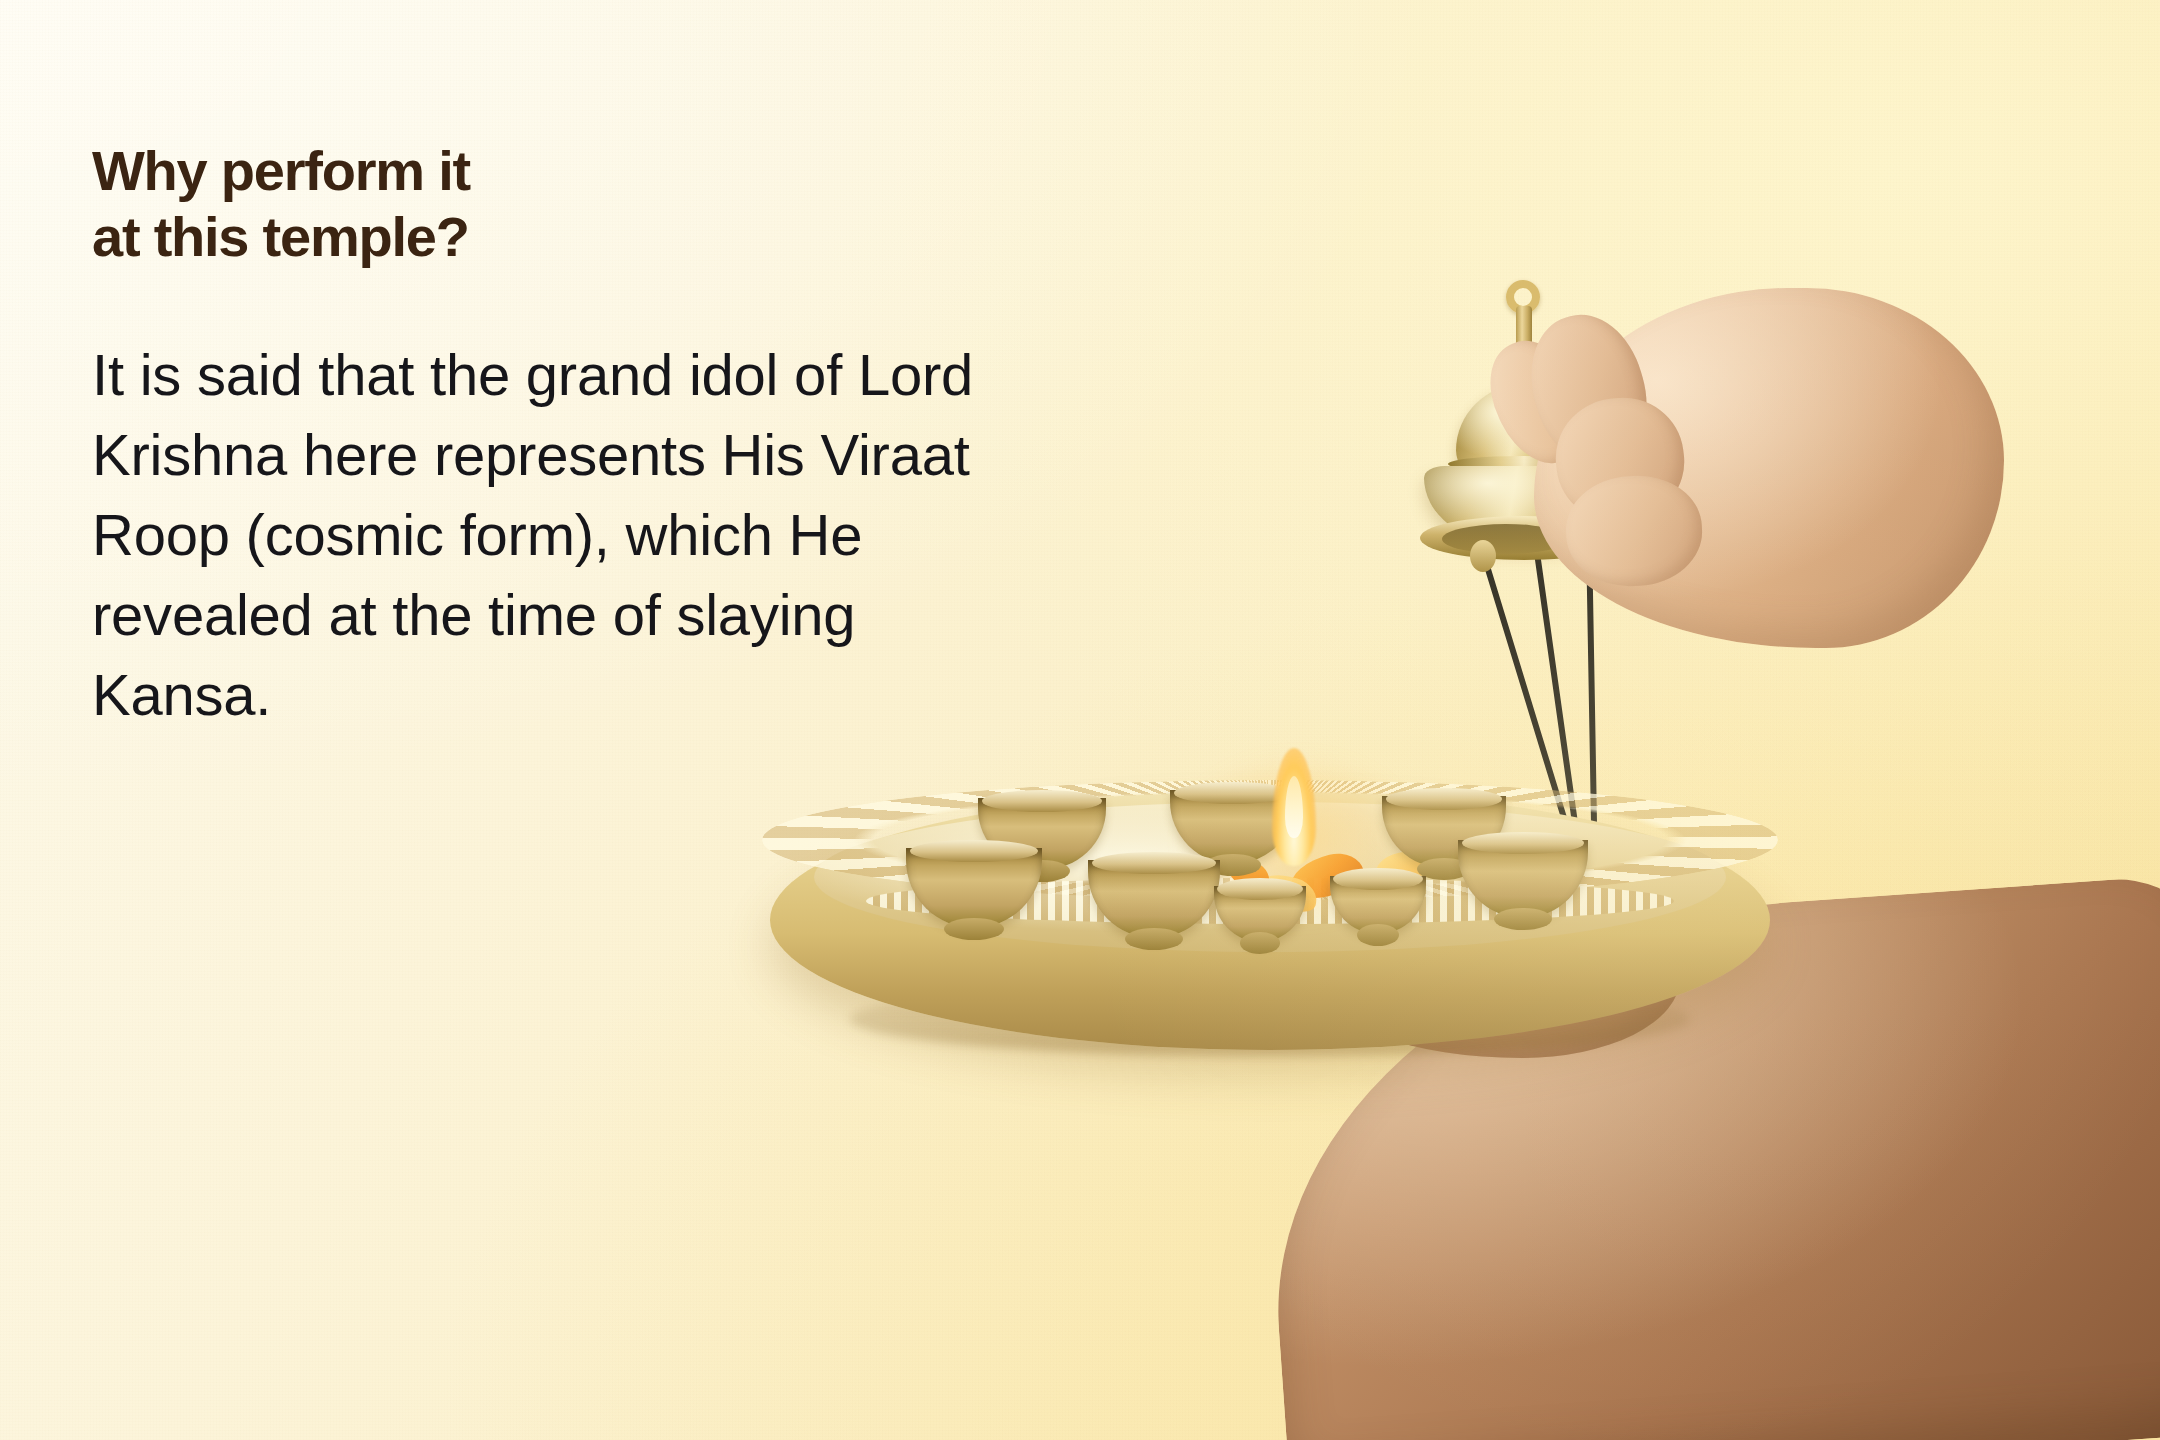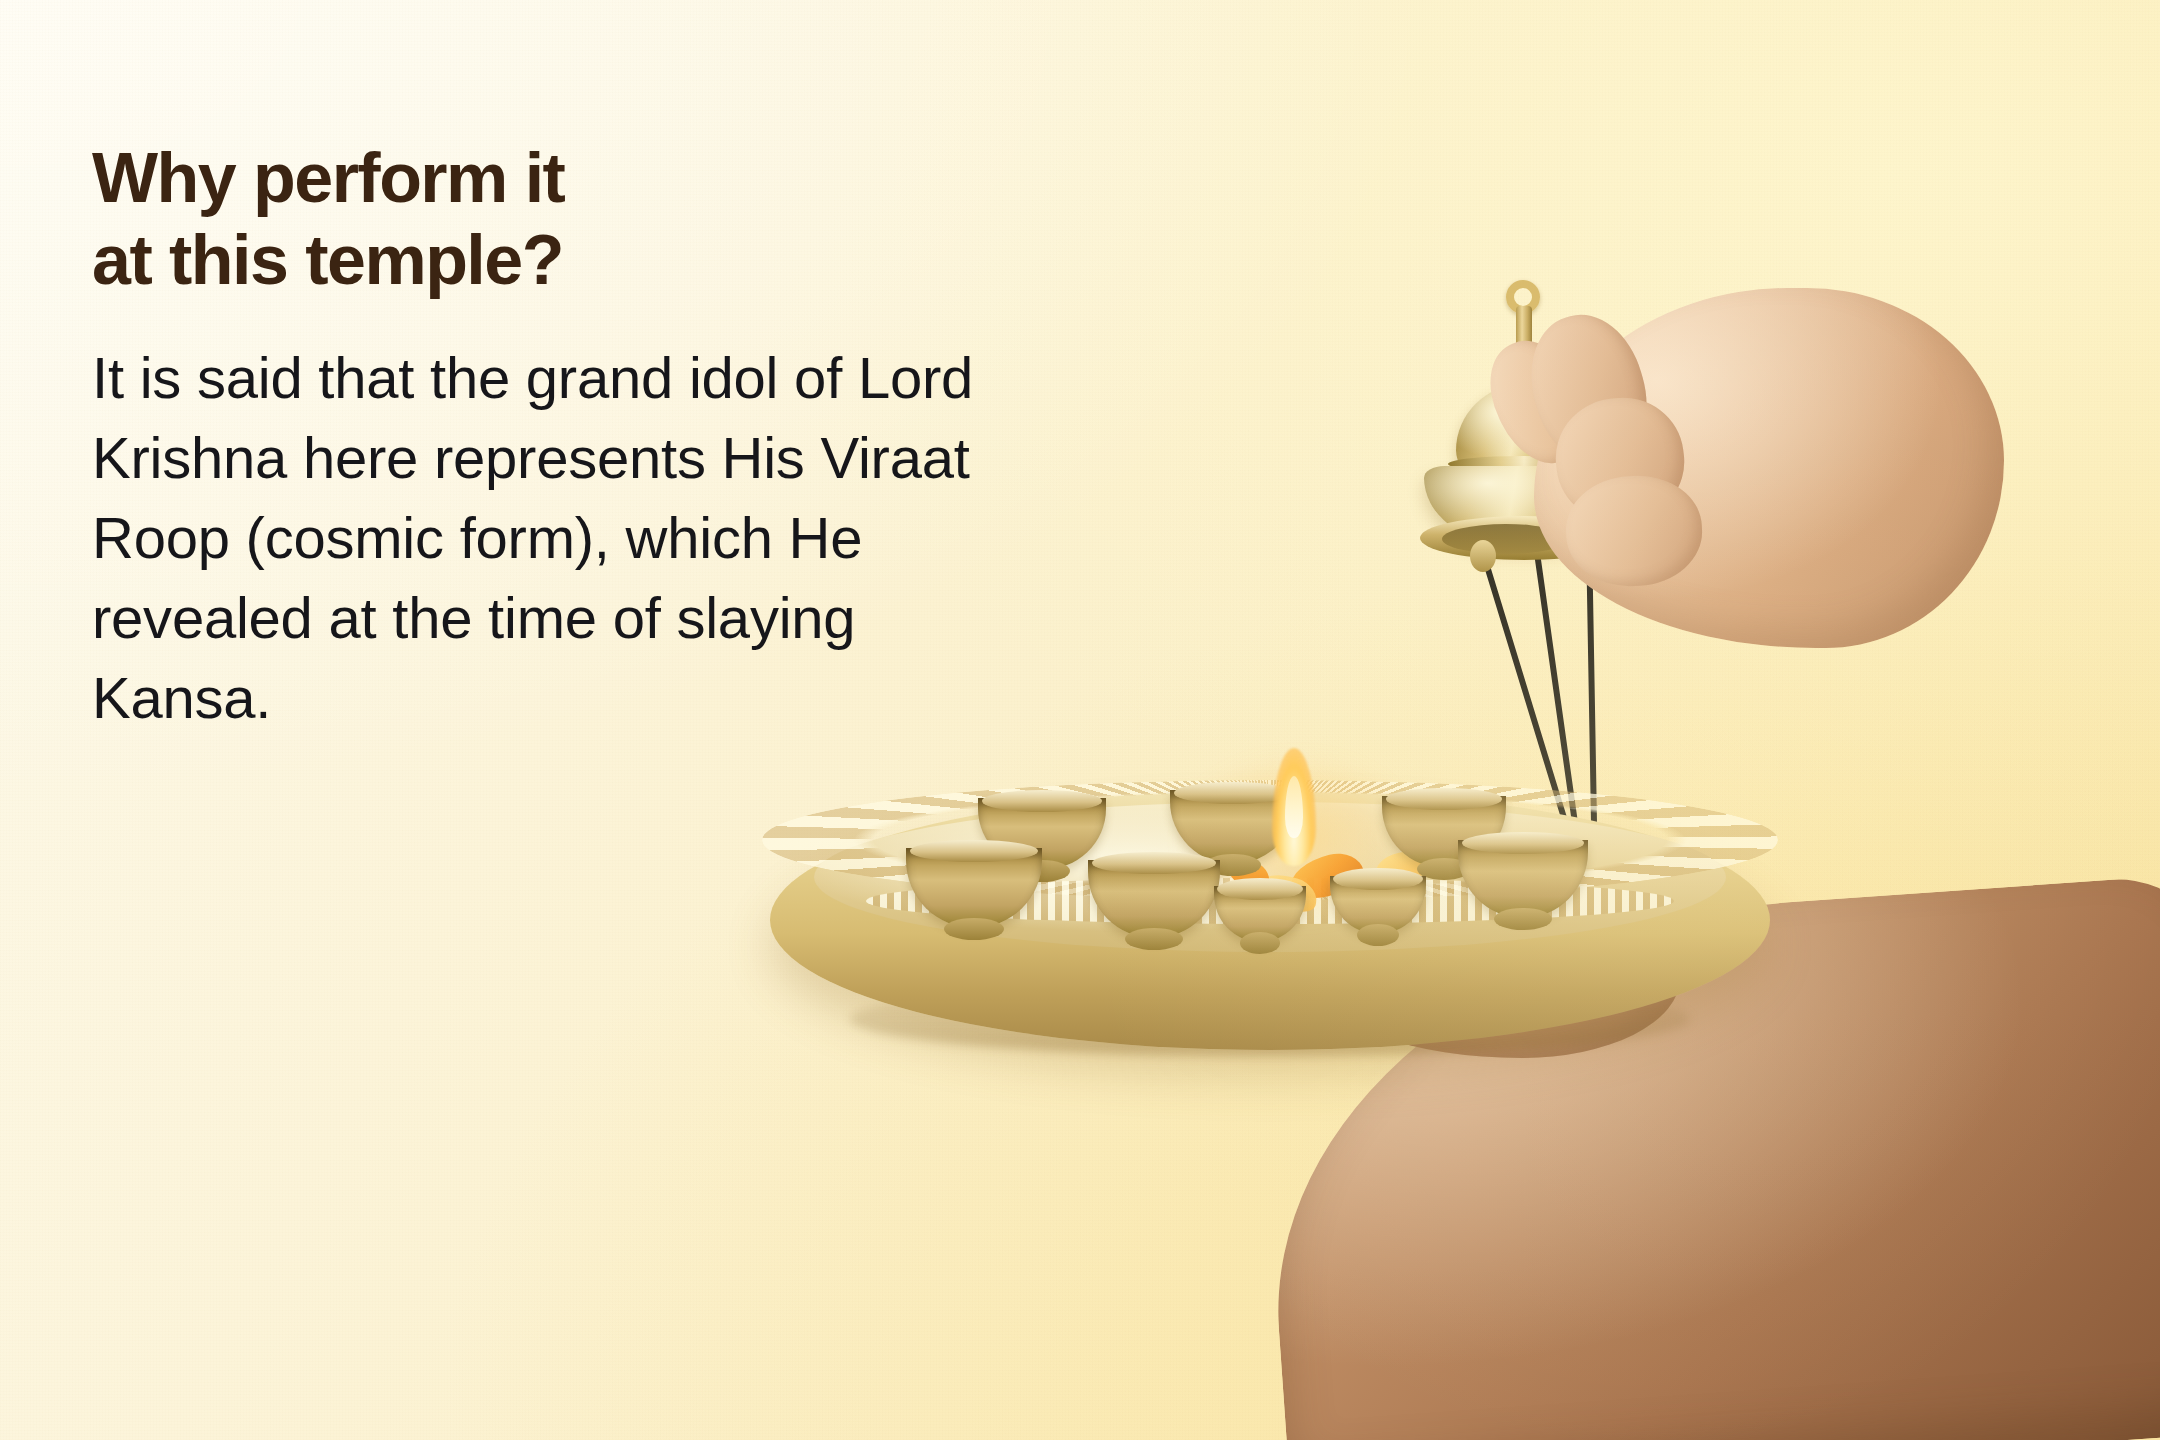--- a/index.html
+++ b/index.html
@@ -29,29 +29,29 @@
     pointer-events:none;
   }
 
   
   .text-col {
     position:absolute;
     left:92px; top:138px;
     width:940px;
   }
   .headline {
-    font-size:70px;
+    font-size:56px;
     font-weight:700;
     line-height:1.17;
     letter-spacing:-0.022em;
     color:#3B2412;
     white-space:pre-line;
   }
   .body-copy {
-    margin-top:36px;
+    margin-top:66px;
     font-size:58px;
     font-weight:400;
     line-height:1.38;
     letter-spacing:-0.004em;
     color:#16161A;
     max-width:900px;
   }
 
   
   .photo {

